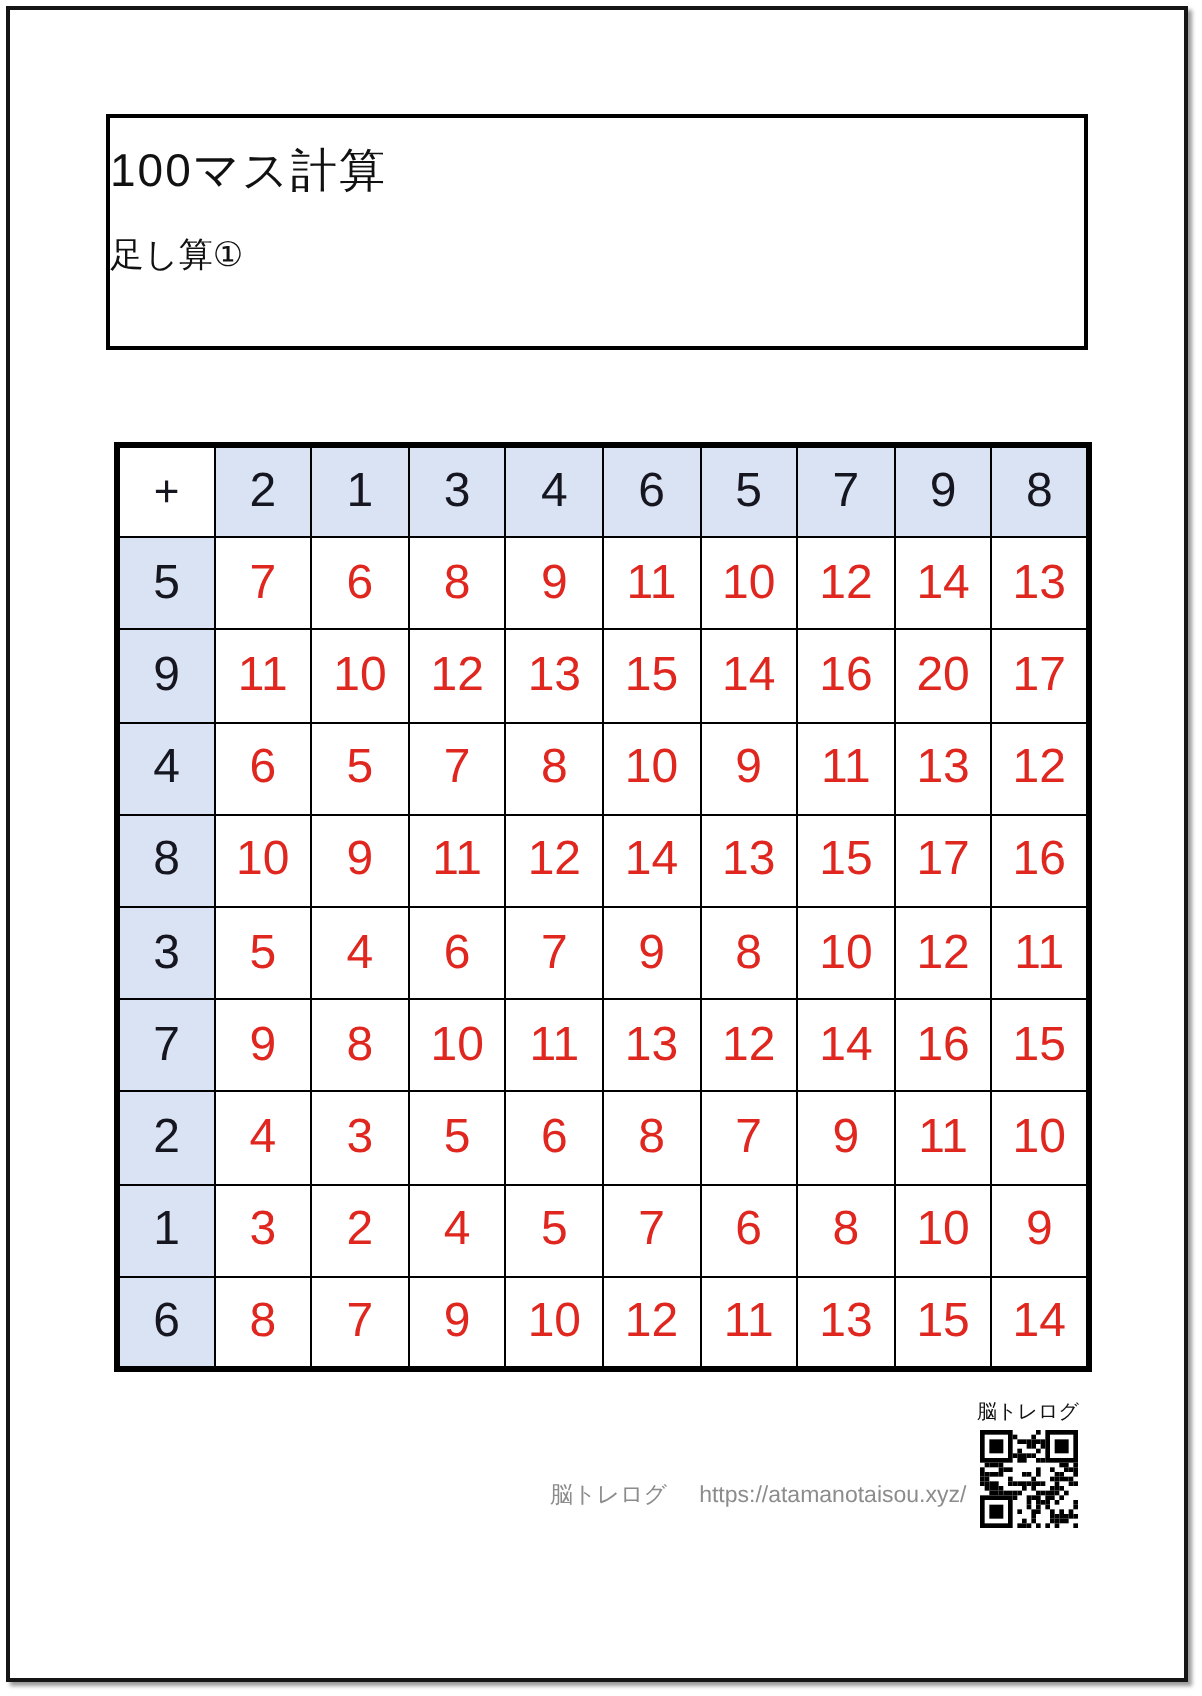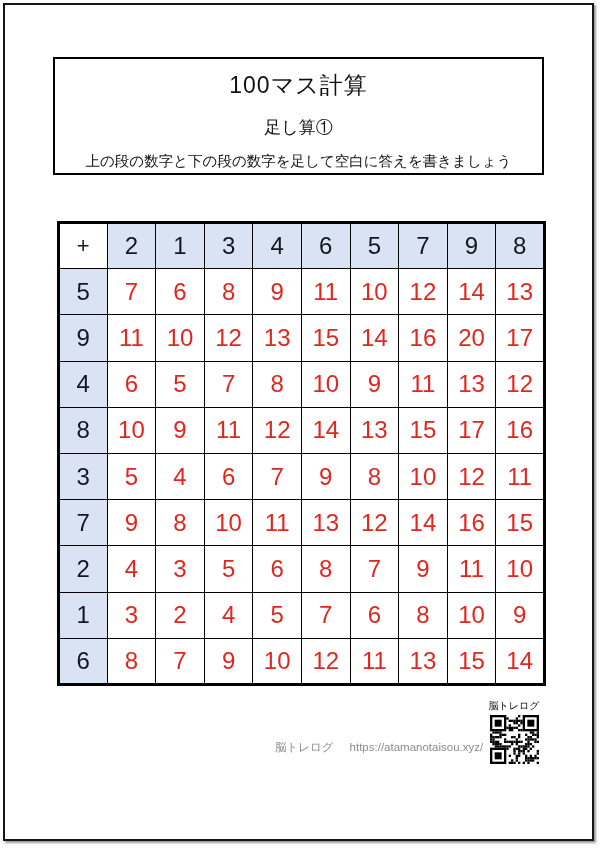--- a/index.html
+++ b/index.html
@@ -10,24 +10,24 @@
     color: #1a1a1a;
   }
   .page {
     position: absolute; left: 3px; top: 3px; width: 591px; height: 838px;
     background: #fff; border: 2px solid #151515;
     box-shadow: 2px 2px 2px #9a9a9a;
   }
   
   .title-box {
     position: absolute; left: 48px; top: 52px; width: 491px; height: 118px;
-    border: 2px solid #000; text-align: center;
+    border: 2px solid #000; 
   }
   .title-box .main-title   { margin-top: 11px; font-size: 23px; letter-spacing: 1px; color: #111; }
-  .title-box .sub-title    { margin-top: 15px; font-size: 17px; color: #111; font-family: Liberation Mono, monospace; }
+  .title-box .sub-title    { margin-top: 15px; font-size: 17px; color: #111; }
   .title-box .instruction  { margin-top: 13px; font-size: 14.5px; color: #111; }
   
   .grid-wrap { position: absolute; left: 52px; top: 216px; }
   table.grid {
     border-collapse: collapse; table-layout: fixed;
     border: 3px solid #000;
   }
   table.grid td {
     width: 48.6px; height: 46.2px;
     border: 1.5px solid #000;
@@ -48,21 +48,20 @@
   .qr-svg { display: block; margin: 2px auto 0 auto; width: 49px; height: 49px; background: #fff; }
 </style>
 </head>
 <body>
 
 <div class="page">
 
   <div class="title-box">
     <div class="main-title">100マス計算</div>
     <div class="sub-title">足し算①</div>
-    <div class="instruction">上の段の数字と下の段の数字を足して空白に答えを書きましょう</div>
   </div>
 
   <div class="grid-wrap">
     <table class="grid">
       <thead>
         <tr>
             <td class="op">+</td>
             <td class="hd">2</td>
             <td class="hd">1</td>
             <td class="hd">3</td>

